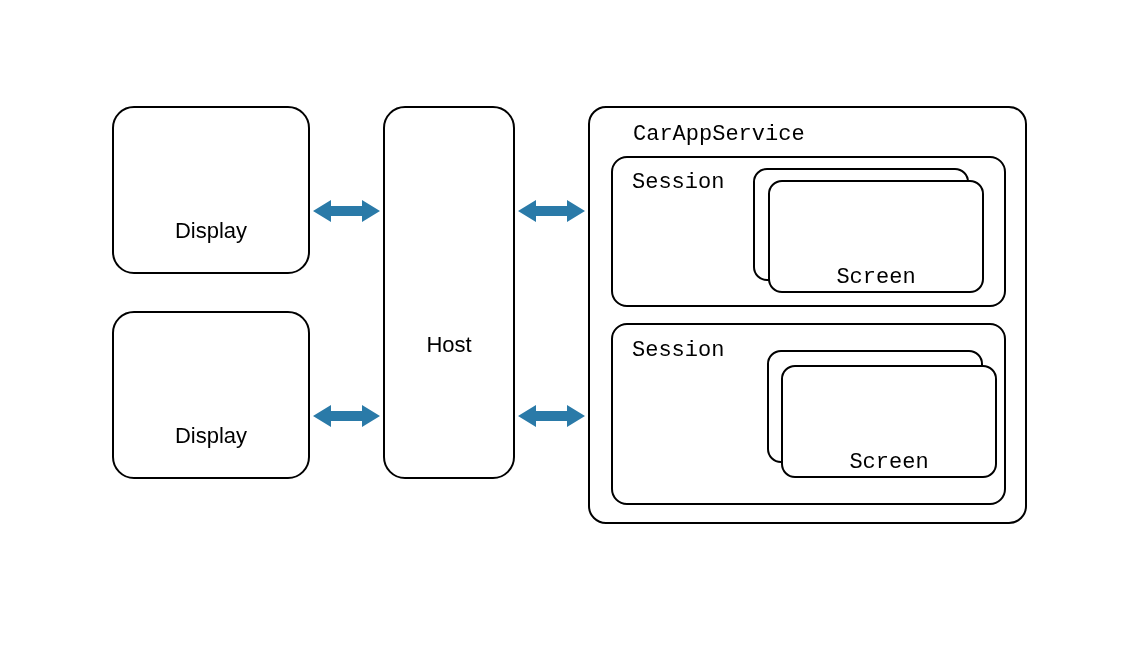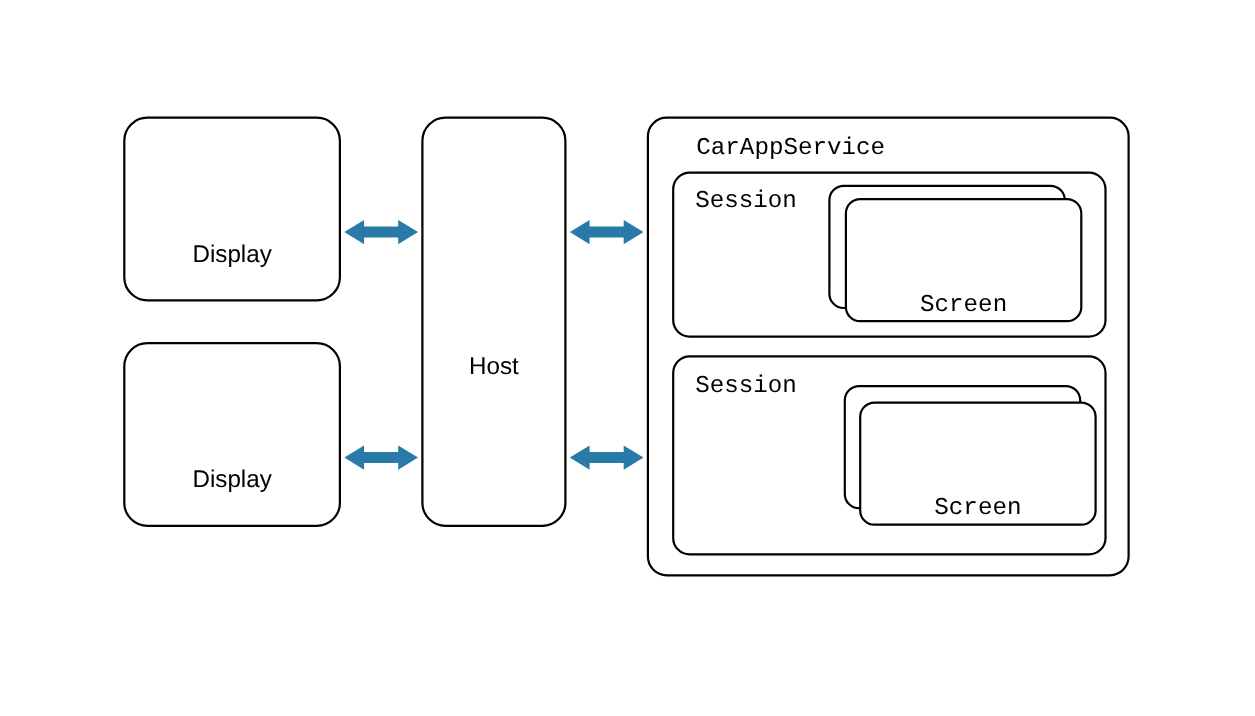--- a/index.html
+++ b/index.html
@@ -48,21 +48,21 @@
 
 <div class="diagram">
 
   <div class="box" style="left:112px; top:106px; width:198px; height:168px;"></div>
   <div class="label centered" style="left:211px; top:190px;">Display</div>
 
   <div class="box" style="left:112px; top:311px; width:198px; height:168px;"></div>
   <div class="label centered" style="left:211px; top:395px;">Display</div>
 
   <div class="box" style="left:383px; top:106px; width:132px; height:373px;"></div>
-  <div class="label centered" style="left:449px; top:292px;">Host</div>
+  <div class="label centered" style="left:449px; top:304px;">Host</div>
 
   <div class="box" style="left:588px; top:106px; width:439px; height:418px; border-radius:18px;"></div>
   <div class="label mono" style="left:610px; top:122px;margin-left:23px;">CarAppService</div>
 
   <div class="box" style="left:611px; top:156px; width:395px; height:151px; border-radius:16px;"></div>
   <div class="label mono" style="left:632px; top:170px;">Session</div>
 
   <div class="box" style="left:753px; top:168px; width:216px; height:113px; border-radius:14px;"></div>
   <div class="box" style="left:768px; top:180px; width:216px; height:113px; border-radius:14px;"></div>
   <div class="label centered mono" style="left:876px; top:236px;">Screen</div>

